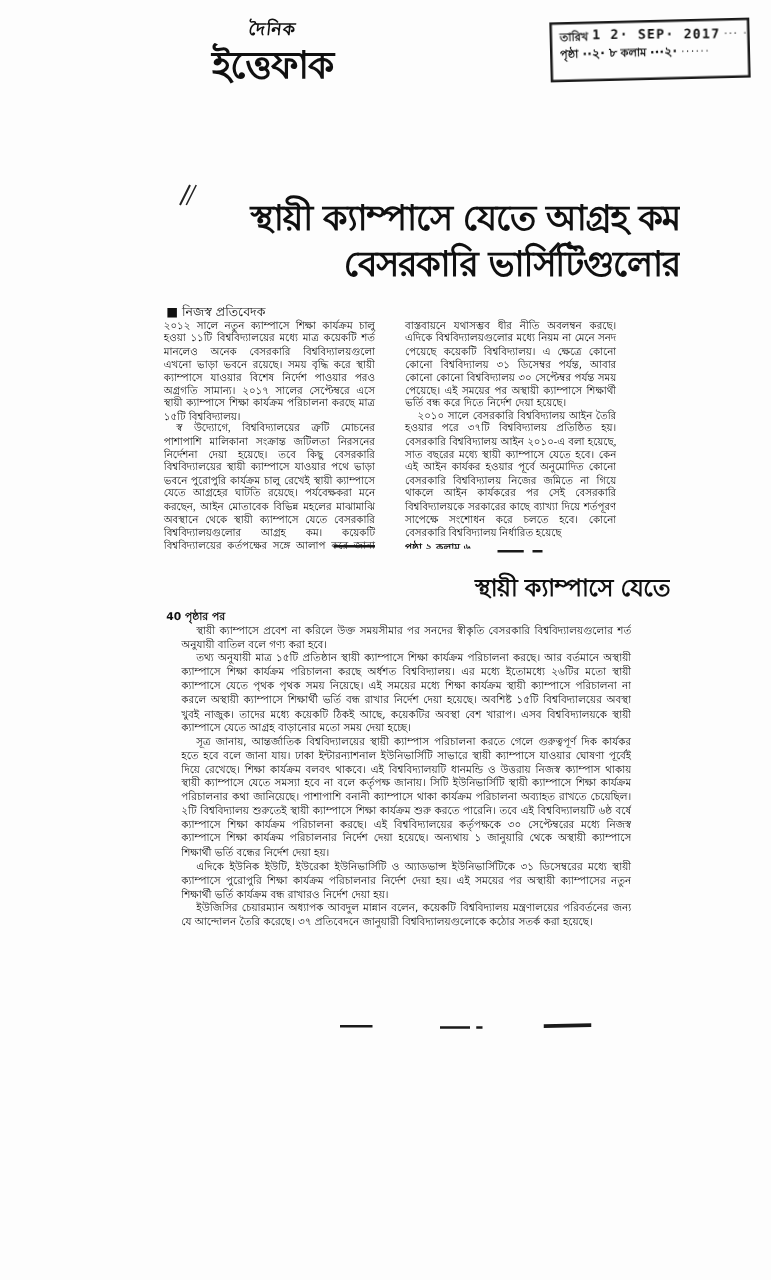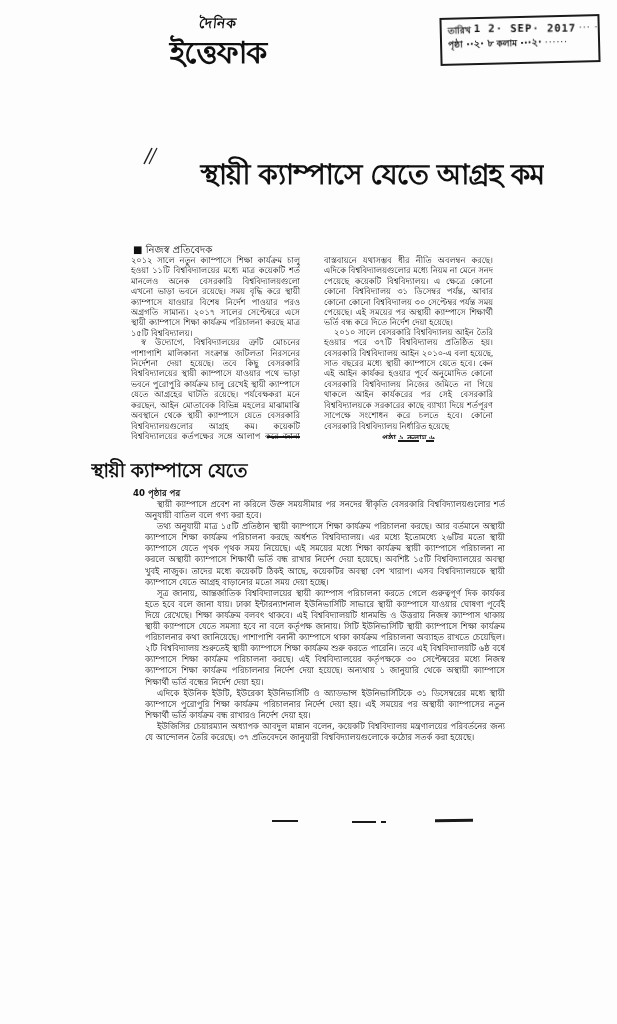--- a/index.html
+++ b/index.html
@@ -41,28 +41,28 @@
   
   .byline { position:absolute; left:133px; top:242px; font-size:10px; font-weight:normal; }
 
   
   .columns {
     position:absolute; left:131px; top:255px; width:362px; height:184px; overflow:hidden;
     display:flex; gap:24px;
   }
   .col { width:175px; font-size:8.2px; line-height:10.4px; text-align:justify; }
   .col p + p { text-indent:10px;font-family:Liberation Serif, serif; }
-  .continued-note { text-align:center; font-weight:bold; font-size:8.4px; margin-top:1px; }
+  .continued-note { text-align:left; font-weight:bold; font-size:8.4px; margin-top:1px; }
 
   
   .dash { position:absolute; background:#1a1a1a; }
 
   
   .jump-heading {
-    position:absolute; left:91px; top:456px; width:470px; text-align:left;
+    position:absolute; left:66px; top:456px; width:470px; text-align:right;
     font-size:19px; font-weight:bold; white-space:nowrap; overflow:hidden; letter-spacing:-0.5px;
   }
   .jump-note { position:absolute; left:133px; top:487px; font-size:8.6px; font-weight:bold; }
   .jump-body {
     position:absolute; left:133px; top:499px; width:360px; height:316px; overflow:hidden;
     font-size:8.3px; line-height:11.1px; text-align:justify;margin-left:12px;
   }
   .jump-body p { text-indent:12px; }
 </style>
 </head>
@@ -90,20 +90,21 @@
     </div>
   </div>
 
   <svg class="pen-mark" width="24" height="22" viewBox="0 0 24 22">
     <line x1="6" y1="18" x2="14" y2="2" stroke="#222" stroke-width="1.6"></line>
     <line x1="11" y1="18" x2="19" y2="2" stroke="#222" stroke-width="1.2"></line>
   </svg>
 
   <div class="headline scan">
     <div>স্থায়ী ক্যাম্পাসে যেতে আগ্রহ কম</div>
+    <div>বেসরকারি ভার্সিটিগুলোর</div>
   </div>
 
   <div class="byline scan">■ নিজস্ব প্রতিবেদক</div>
 
   <div class="columns scan">
     <div class="col">
       <p>২০১২ সালে নতুন ক্যাম্পাসে শিক্ষা কার্যক্রম চালু হওয়া ১১টি বিশ্ববিদ্যালয়ের মধ্যে মাত্র কয়েকটি শর্ত মানলেও অনেক বেসরকারি বিশ্ববিদ্যালয়গুলো এখনো ভাড়া ভবনে রয়েছে। সময় বৃদ্ধি করে স্থায়ী ক্যাম্পাসে যাওয়ার বিশেষ নির্দেশ পাওয়ার পরও অগ্রগতি সামান্য। ২০১৭ সালের সেপ্টেম্বরে এসে স্থায়ী ক্যাম্পাসে শিক্ষা কার্যক্রম পরিচালনা করছে মাত্র ১৫টি বিশ্ববিদ্যালয়।</p>
       <p>স্ব উদ্যোগে, বিশ্ববিদ্যালয়ের ত্রুটি মোচনের পাশাপাশি মালিকানা সংক্রান্ত জটিলতা নিরসনের নির্দেশনা দেয়া হয়েছে। তবে কিছু বেসরকারি বিশ্ববিদ্যালয়ের স্থায়ী ক্যাম্পাসে যাওয়ার পথে ভাড়া ভবনে পুরোপুরি কার্যক্রম চালু রেখেই স্থায়ী ক্যাম্পাসে যেতে আগ্রহের ঘাটতি রয়েছে। পর্যবেক্ষকরা মনে করছেন, আইন মোতাবেক বিভিন্ন মহলের মাঝামাঝি অবস্থানে থেকে স্থায়ী ক্যাম্পাসে যেতে বেসরকারি বিশ্ববিদ্যালয়গুলোর আগ্রহ কম। কয়েকটি বিশ্ববিদ্যালয়ের কর্তৃপক্ষের সঙ্গে আলাপ করে জানা গেছে।</p>
     </div>
     <div class="col">

